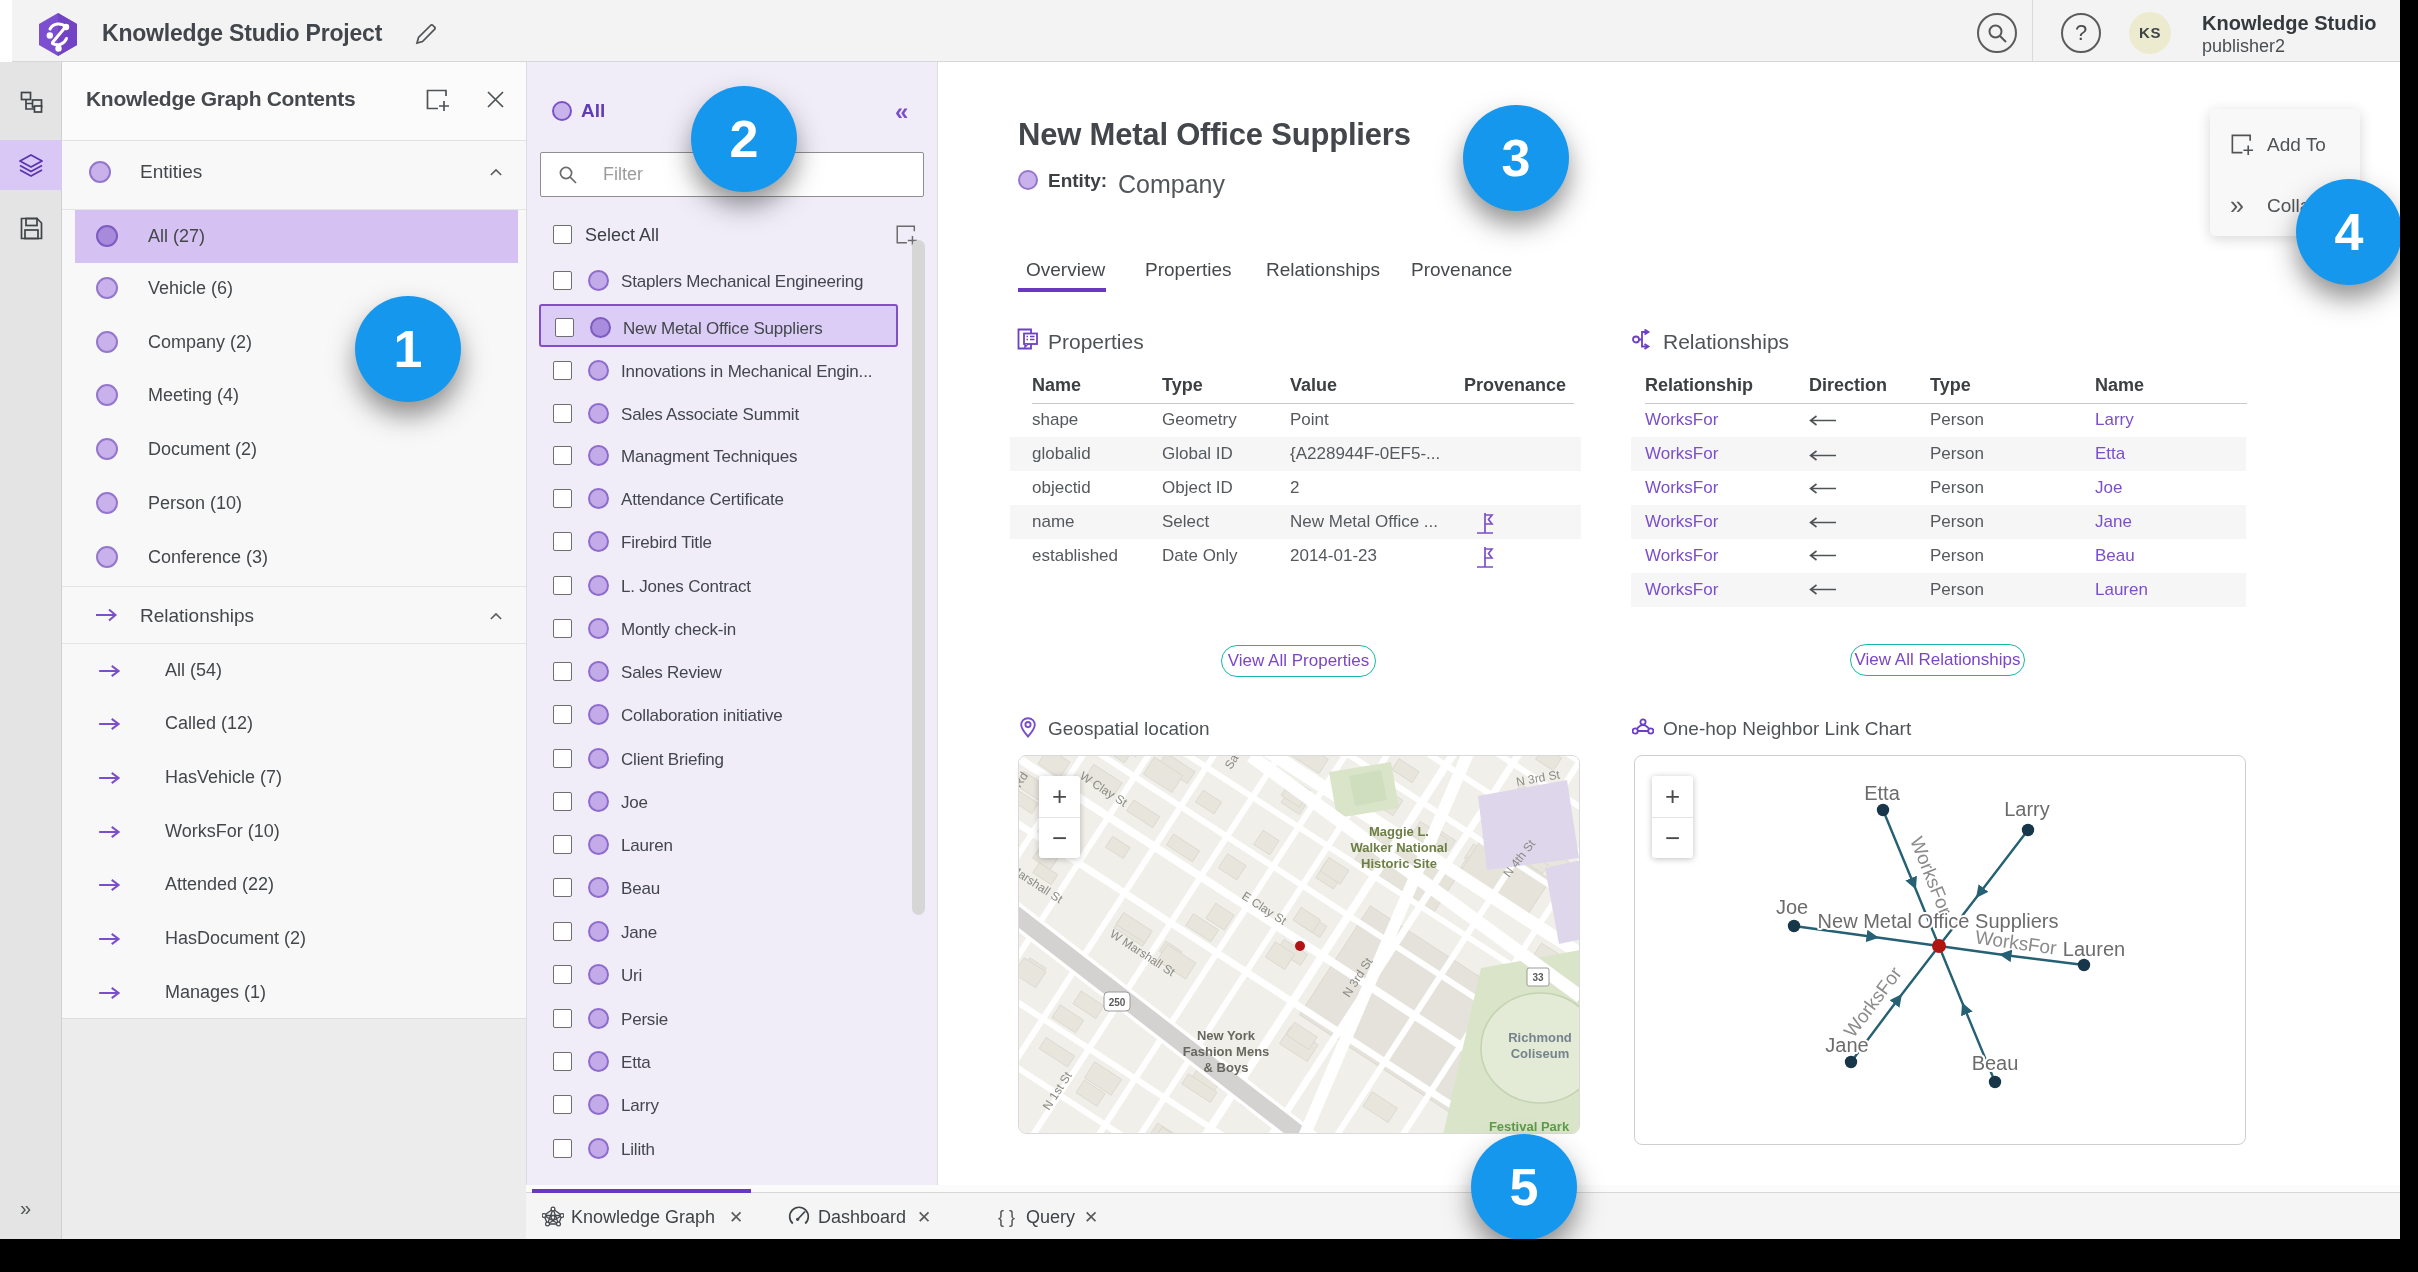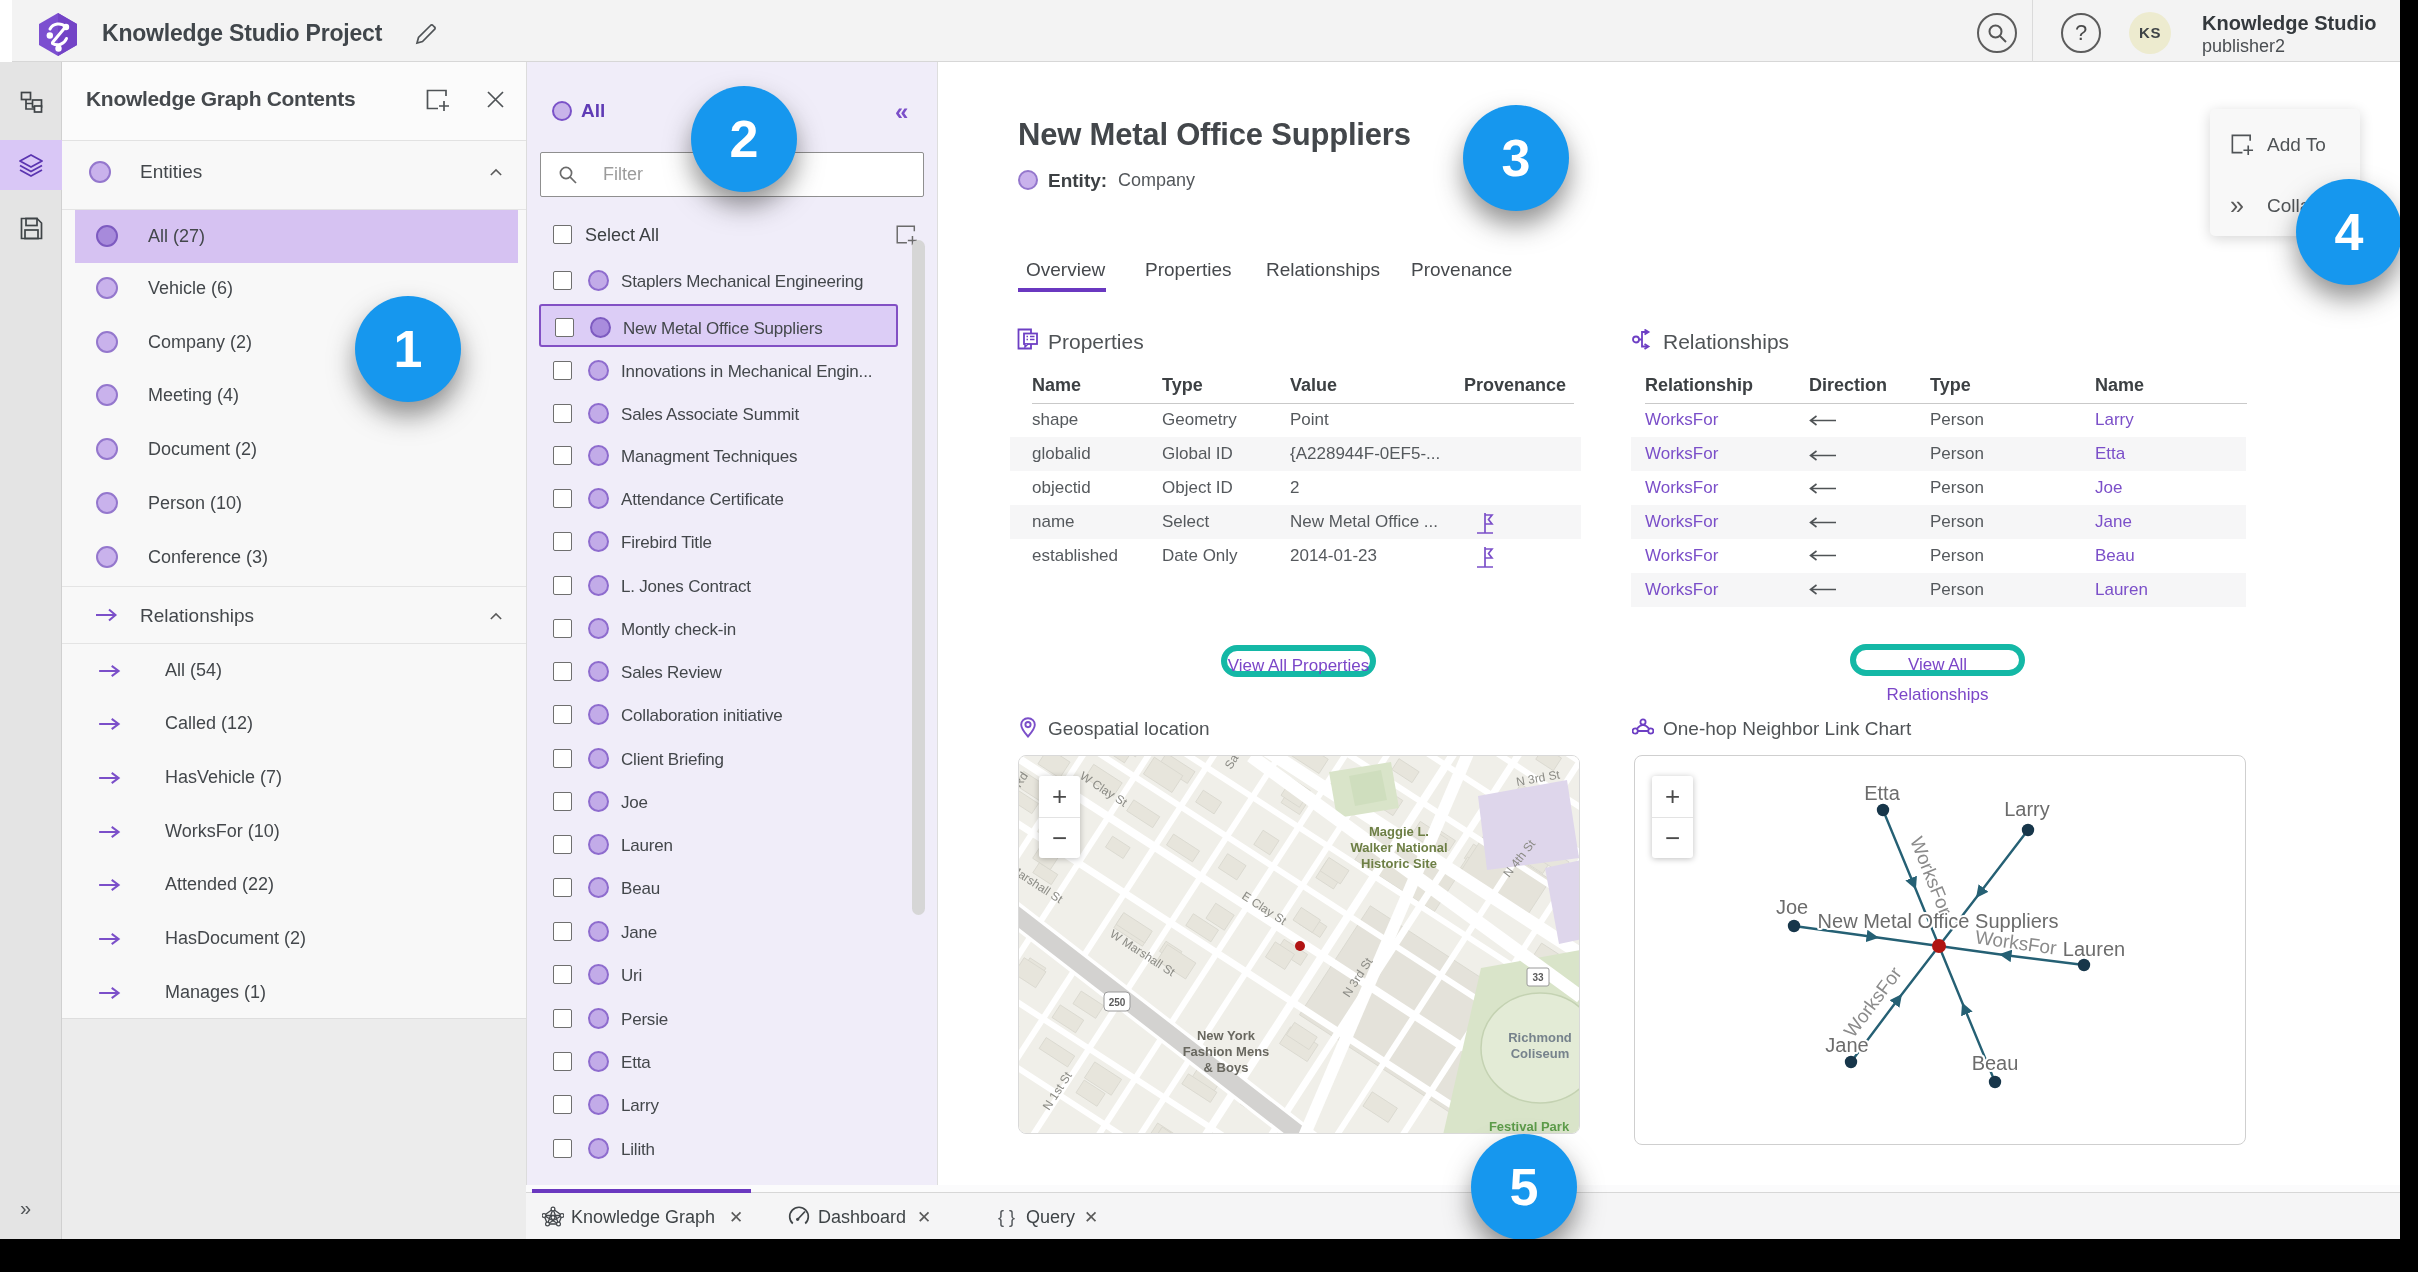--- a/index.html
+++ b/index.html
@@ -54,29 +54,29 @@
 .row2.sel .ckb { left:14px; }
 .row2.sel .circ { left:49px; background:#a98cdd; border-color:#7d5bc0; }
 .row2.sel .txt { left:82px; }
 #p2scroll { position:absolute; left:912px; top:240px; width:13px; height:675px; border-radius:7px; background:#d6d6d6; }
 
 #main { position:absolute; left:938px; top:62px; width:1462px; height:1130px; background:#fff; }
 #m-title { position:absolute; left:80px; top:55px; font-size:31px; font-weight:700; color:#43474b; letter-spacing:-0.2px; }
 #m-entity { position:absolute; left:80px; top:108px; height:24px; }
 #m-entity .circ { position:absolute; left:0px; top:0px; width:20px; height:20px; border-radius:50%; background:#c9b2ec; border:2px solid #9477cd; }
 #m-entity .b { position:absolute; left:30px; top:0px; font-size:19px; font-weight:700; color:#3c4043; }
-#m-entity .v { position:absolute; left:100px; top:0px; font-size:18px; color:#53575b; }
+#m-entity .v { position:absolute; left:100px; top:0px; font-size:25px; color:#53575b; }
 .mtab { position:absolute; top:197px; font-size:19px; color:#46494d;margin-left:8px; }
 #mtab-line { position:absolute; left:80px; top:226px; width:88px; height:4px; background:#6a38c0; }
 .sechead { position:absolute; font-size:21px; color:#4f5356; }
 table.dt { position:absolute; border-collapse:collapse; font-size:17px; color:#55595d; }
 table.dt th { font-size:18px; color:#3c4043; text-align:left; font-weight:700; padding:0; border-bottom:1px solid #c9c9c9; height:34px; }
 table.dt td { height:34px; padding:0; }
 .plink { color:#7b4fc9; }
-.pillbtn { position:absolute; height:32px; border:6px solid #14b8a6; border-radius:16px; color:#7b46c8; font-size:17px; line-height:30px; text-align:center; background:#fff; }
+.pillbtn { position:absolute; height:32px; border:1px solid #14b8a6; border-radius:16px; color:#7b46c8; font-size:17px; line-height:30px; text-align:center; background:#fff; }
 .mapcard { position:absolute; border:1px solid #d9d9d9; border-radius:8px; overflow:hidden; background:#fff; }
 .zoomctl { position:absolute; width:41px; height:82px; background:#fff; border-radius:3px; box-shadow:0 1px 6px rgba(0,0,0,0.25); }
 .zoomctl .plus, .zoomctl .minus { position:absolute; left:0; width:41px; height:41px; font-size:26px; color:#4a4a4a; text-align:center; line-height:41px; font-weight:400; }
 .zoomctl .minus { top:41px; border-top:1px solid #e3e3e3; }
 
 #fmenu { position:absolute; left:2210px; top:109px; width:150px; height:127px; background:#f8f8f8; border-radius:5px; box-shadow:0 3px 14px rgba(0,0,0,0.16); }
 #fmenu .t1 { position:absolute; left:57px; top:25px; font-size:19px; color:#4f5356; }
 #fmenu .t2 { position:absolute; left:57px; top:86px; font-size:19px; color:#4f5356; }
 #fmenu .gg { position:absolute; left:20px; top:82px; font-size:25px; color:#5a5a5a; letter-spacing:-3px; }
 

